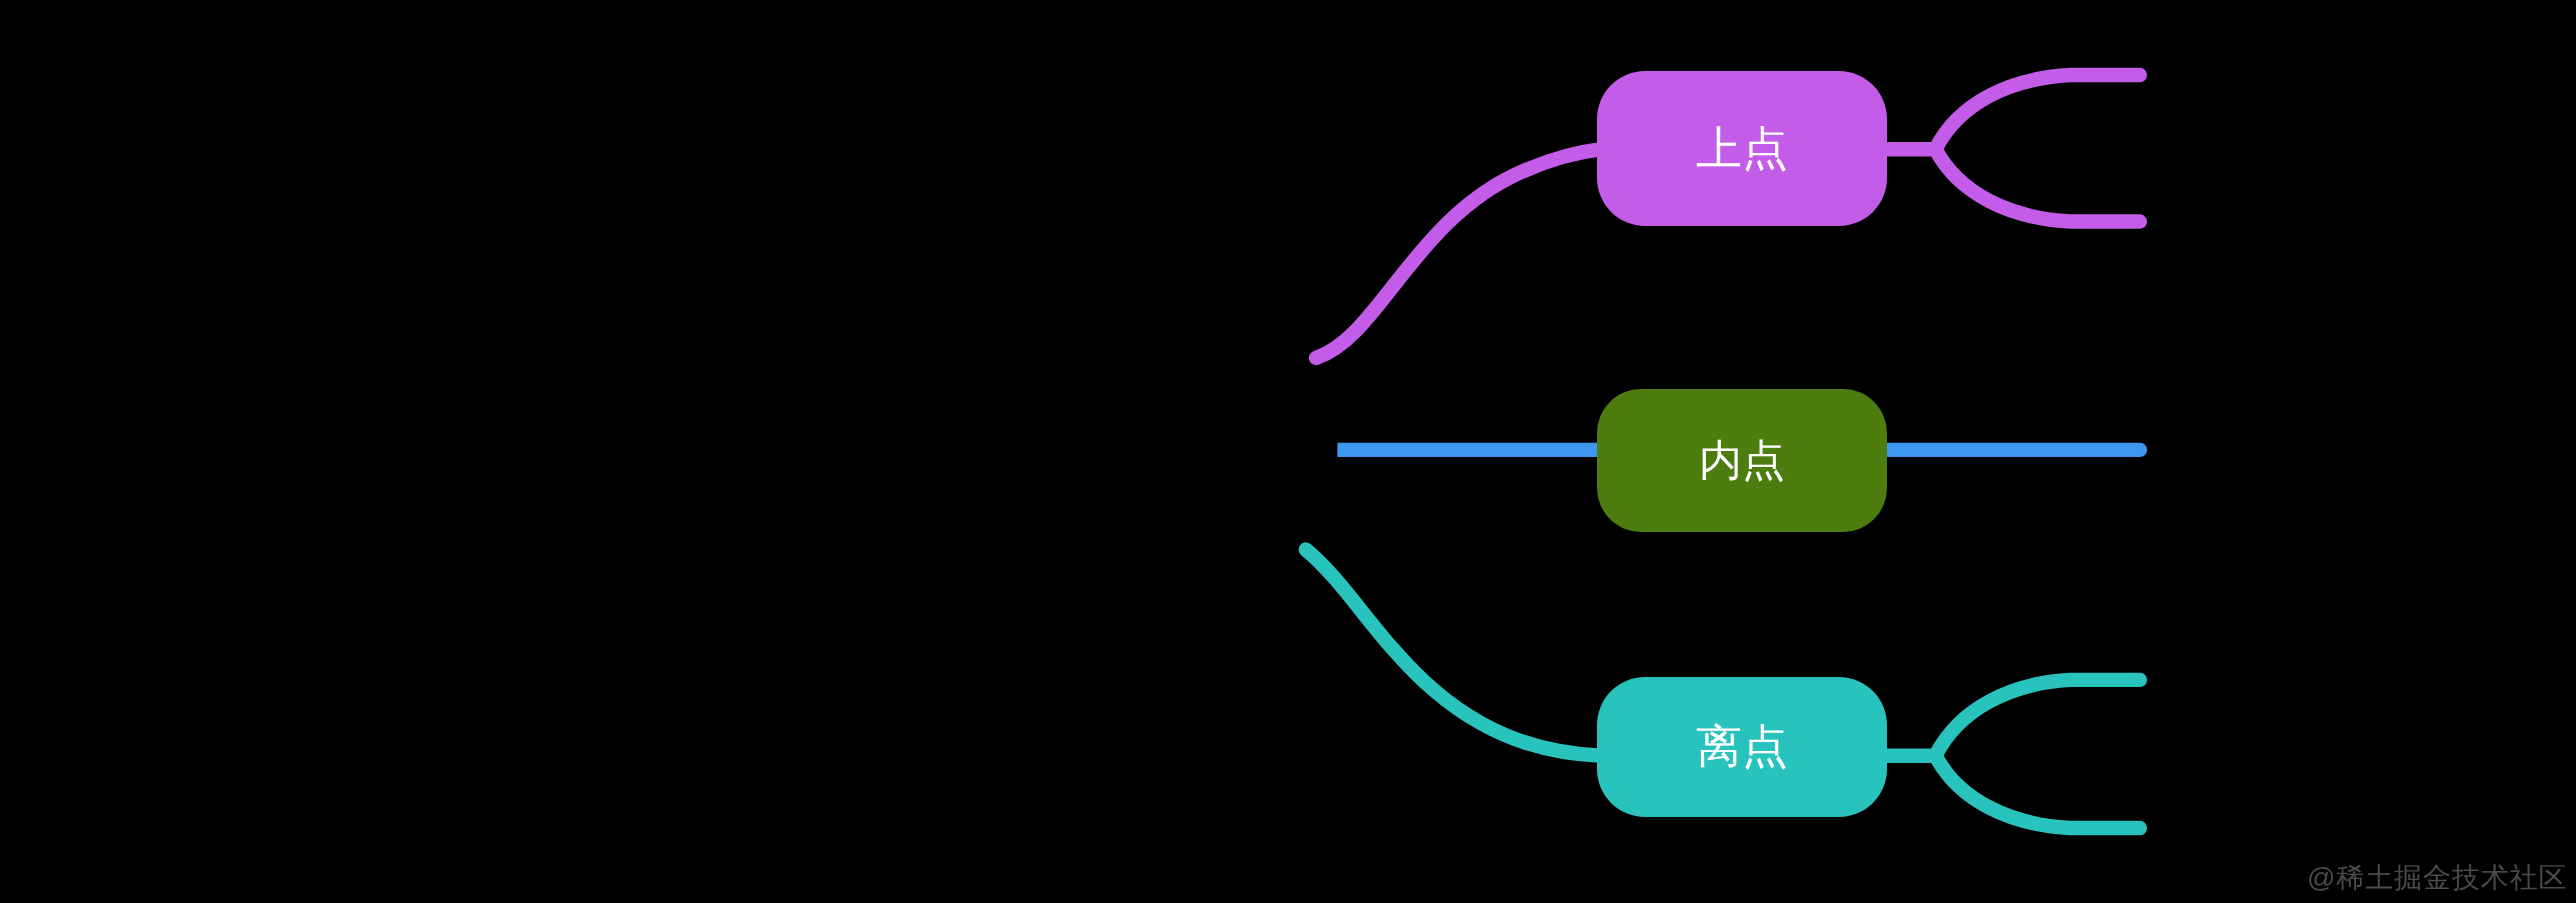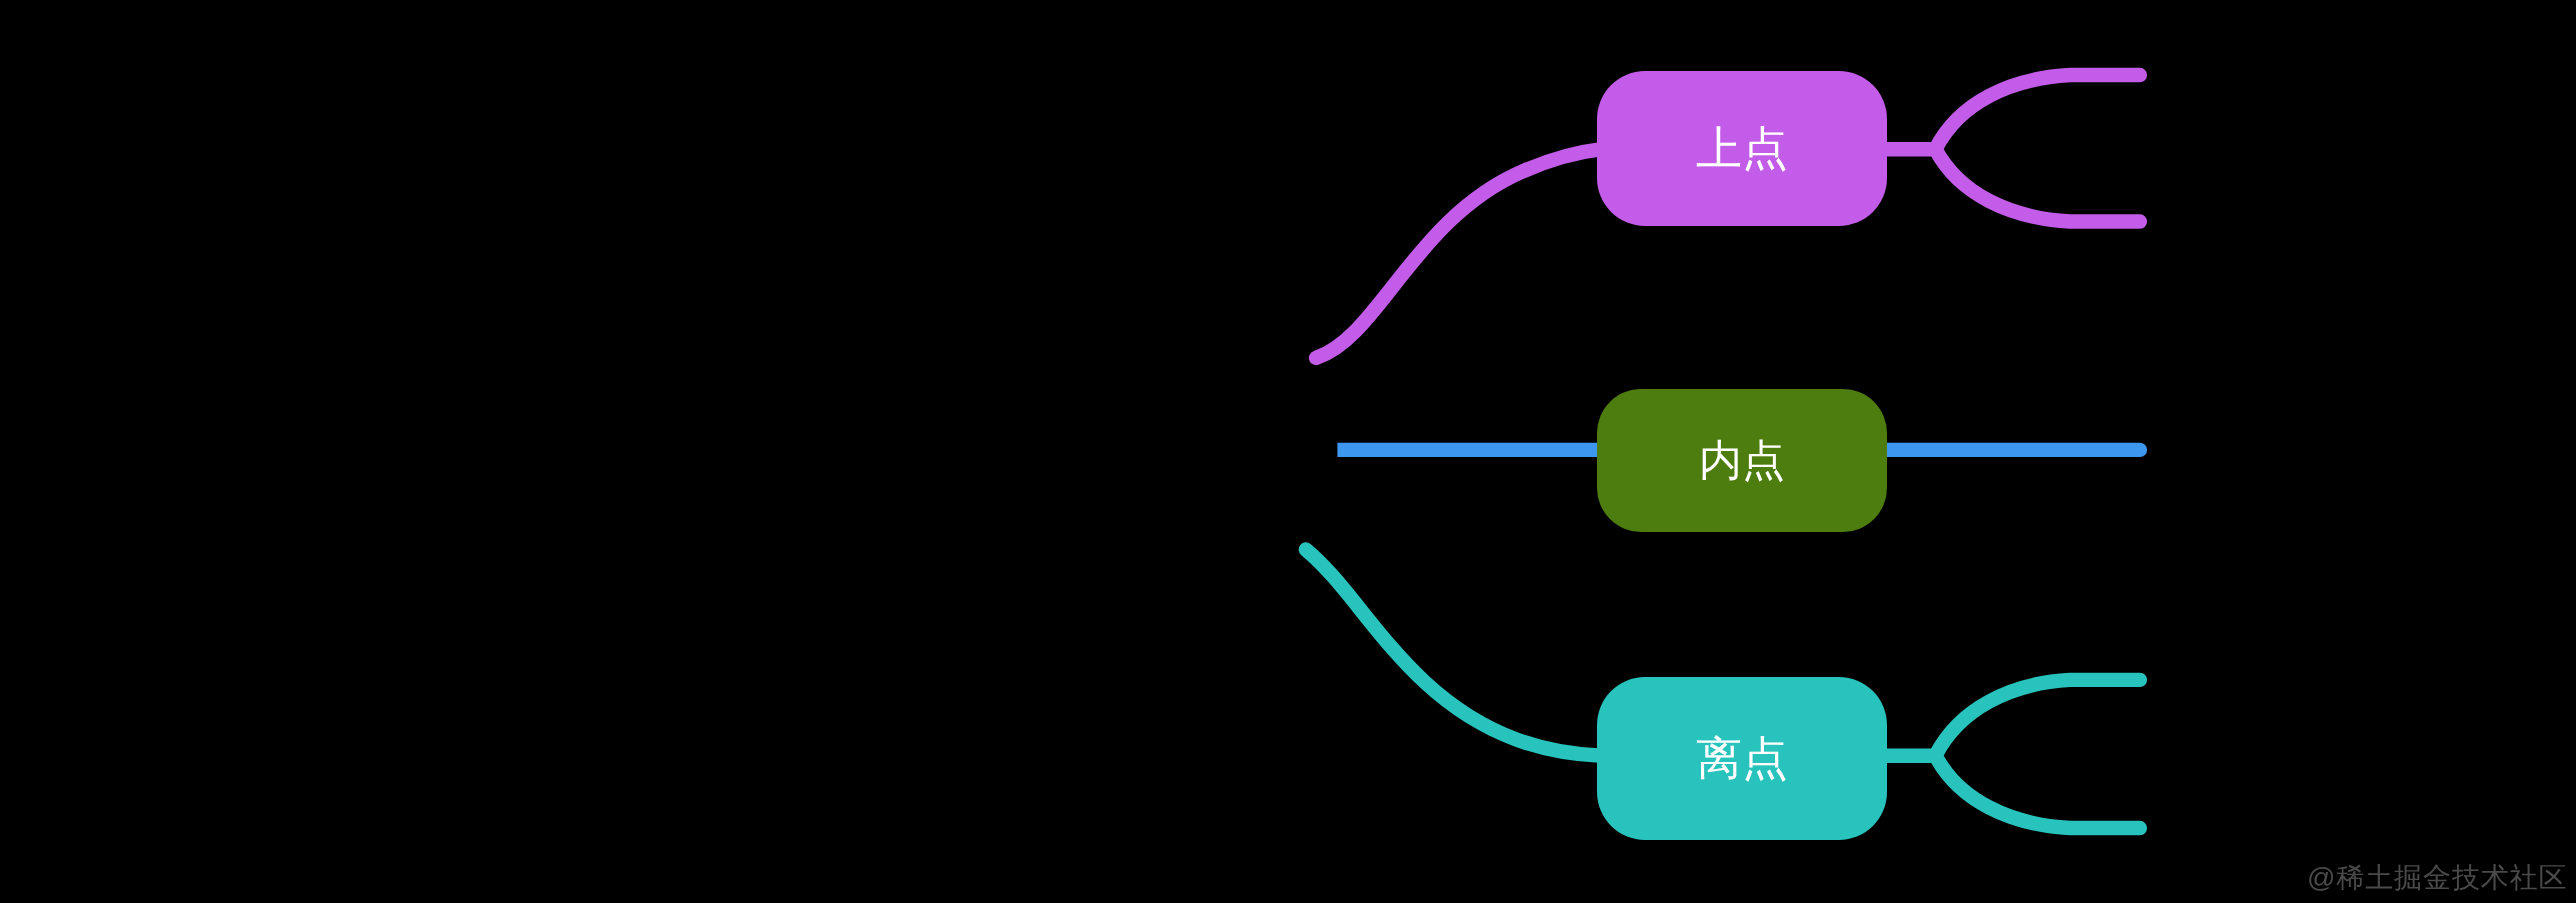--- a/index.html
+++ b/index.html
@@ -66,21 +66,21 @@
     border-radius: 44px;
     background: #4d7c0f;
     font-size: 43px;
     font-weight: 400;
     margin-top: 12px;
   }
   .node-off {
     left: 1597px;
     top: 677px;
     width: 290px;
-    height: 163px;
+    height: 140px;
     border-radius: 48px;
     background: #29c3bd;
     font-size: 46px;
     font-weight: 400;
   }
   .watermark {
     position: absolute;
     right: 8.5px;
     bottom: 6.8px;
     font-size: 28px;

